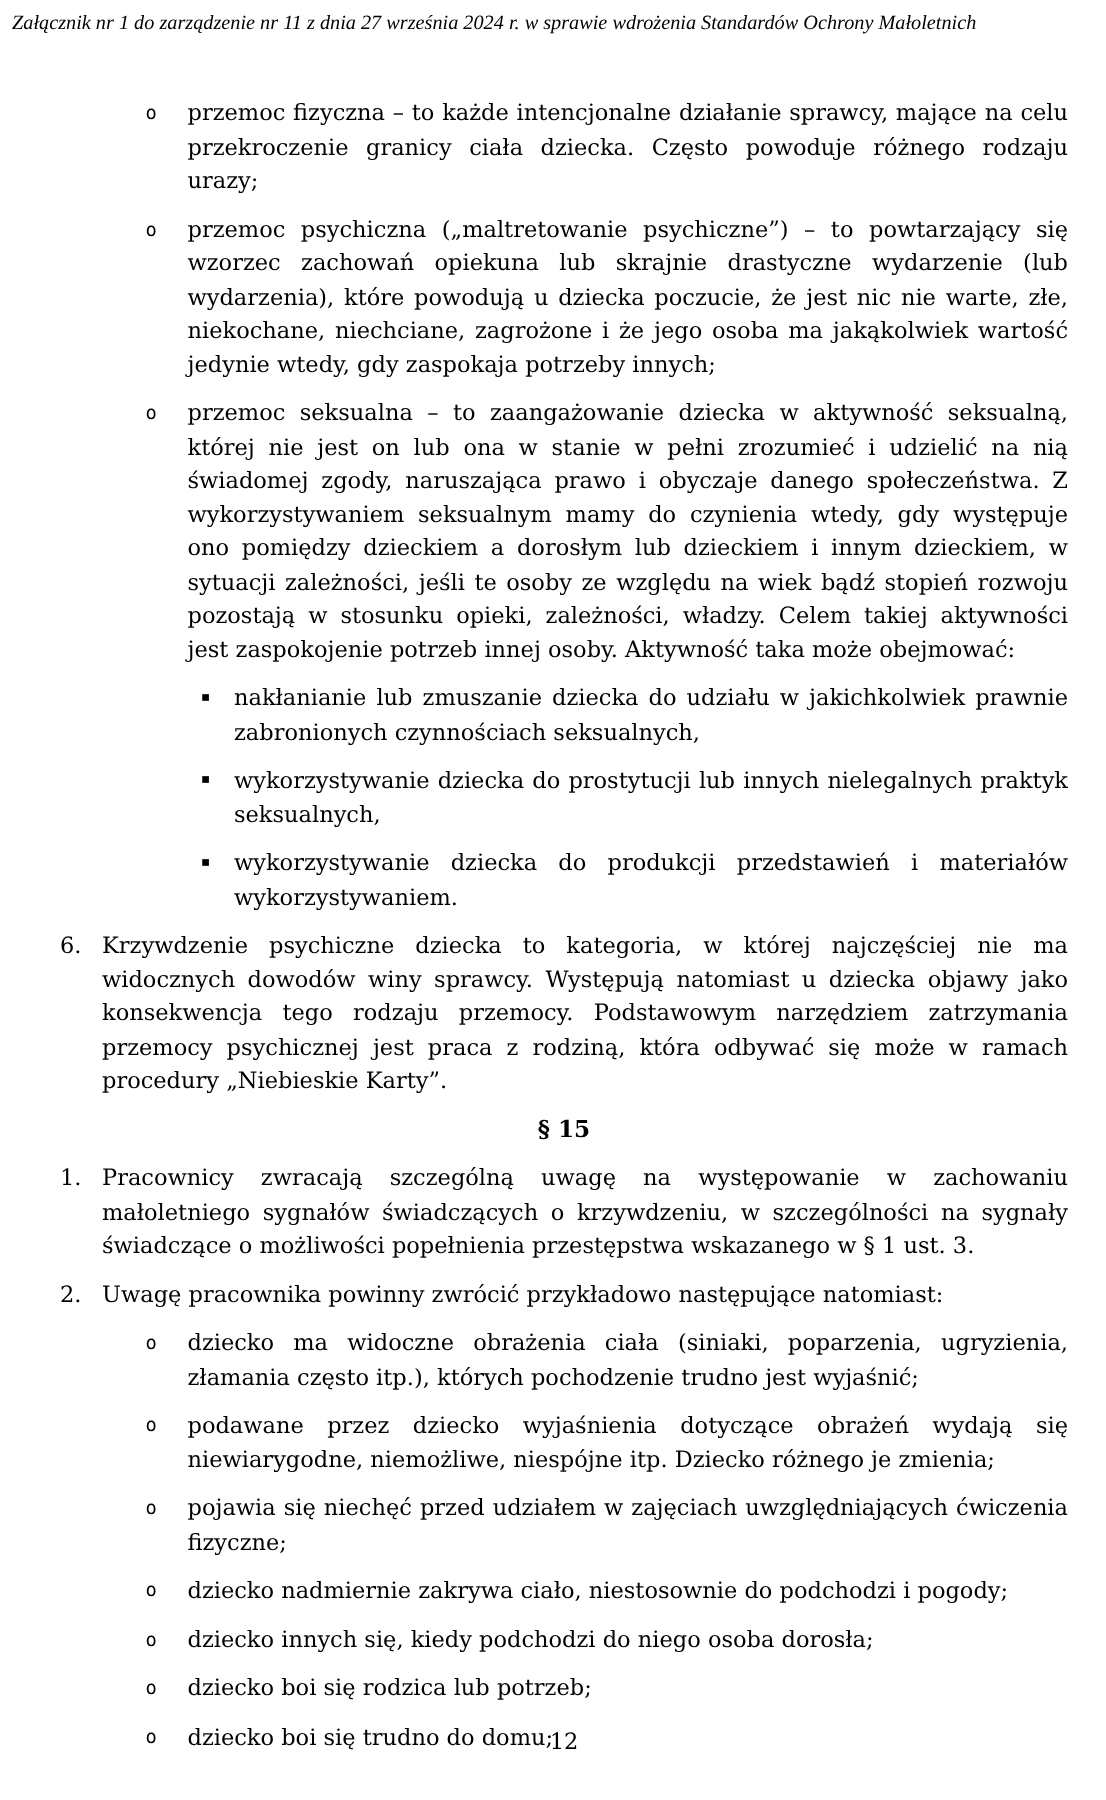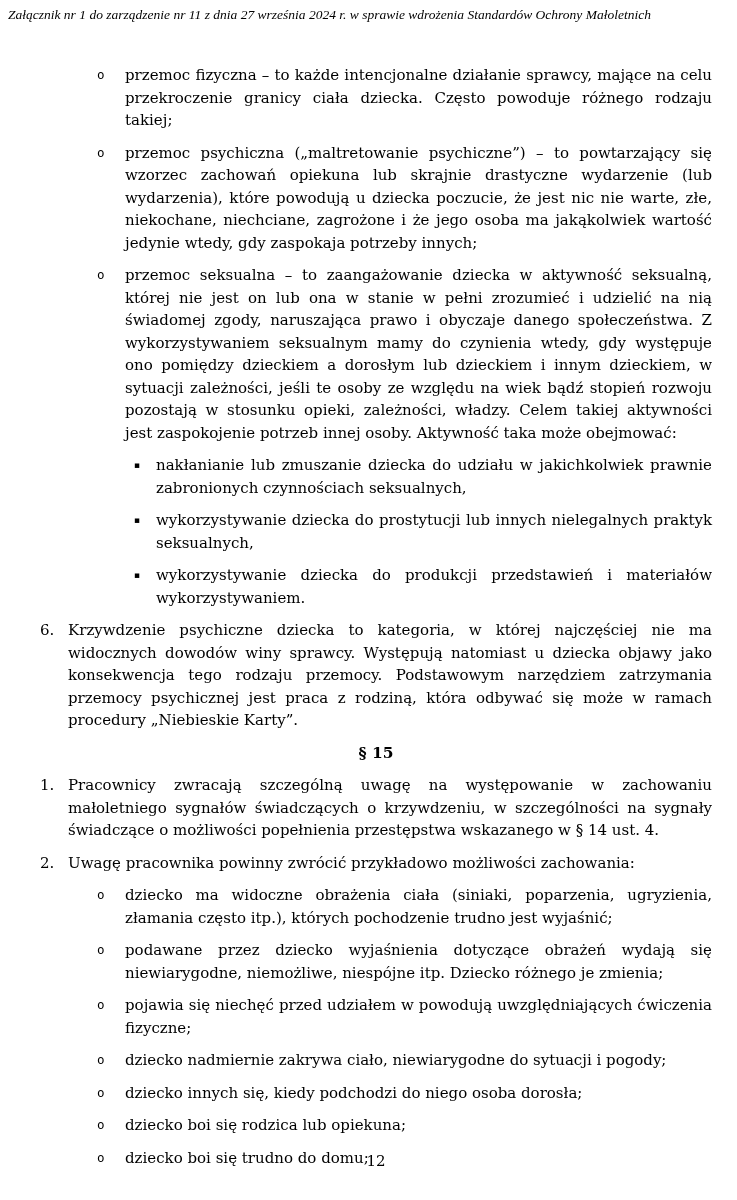--- a/index.html
+++ b/index.html
@@ -75,21 +75,21 @@
 </style>
 </head>
 <body>
 
 <div class="page">
 
   <div class="doc-header">Załącznik nr 1 do zarządzenie nr 11  z dnia 27 września 2024 r. w sprawie wdrożenia Standardów Ochrony Małoletnich</div>
 
   <div class="row o-row">
     <span class="marker">o</span>
-    <div class="text">przemoc fizyczna – to każde intencjonalne działanie sprawcy, mające na celu przekroczenie granicy ciała dziecka. Często powoduje różnego rodzaju takiej;</div>
+    <div class="text">przemoc fizyczna – to każde intencjonalne działanie sprawcy, mające na celu przekroczenie granicy ciała dziecka. Często powoduje różnego rodzaju urazy;</div>
   </div>
   <div class="row o-row">
     <span class="marker">o</span>
     <div class="text">przemoc psychiczna („maltretowanie psychiczne”) – to powtarzający się wzorzec zachowań opiekuna lub skrajnie drastyczne wydarzenie (lub wydarzenia), które powodują u dziecka poczucie, że jest nic nie warte, złe, niekochane, niechciane, zagrożone i że jego osoba ma jakąkolwiek wartość jedynie wtedy, gdy zaspokaja potrzeby innych;</div>
   </div>
   <div class="row o-row">
     <span class="marker">o</span>
     <div class="text">przemoc seksualna – to zaangażowanie dziecka w aktywność seksualną, której nie jest on lub ona w stanie w pełni zrozumieć i udzielić na nią świadomej zgody, naruszająca prawo i obyczaje danego społeczeństwa. Z wykorzystywaniem seksualnym mamy do czynienia wtedy, gdy występuje ono pomiędzy dzieckiem a dorosłym lub dzieckiem i innym dzieckiem, w sytuacji zależności, jeśli te osoby ze względu na wiek bądź stopień rozwoju pozostają w stosunku opieki, zależności, władzy. Celem takiej aktywności jest zaspokojenie potrzeb innej osoby. Aktywność taka może obejmować:</div>
   </div>
 
@@ -108,50 +108,50 @@
 
   <div class="row num-row">
     <span class="marker">6.</span>
     <div class="text">Krzywdzenie psychiczne dziecka to kategoria, w której najczęściej nie ma widocznych dowodów winy sprawcy. Występują natomiast u dziecka objawy jako konsekwencja tego rodzaju przemocy. Podstawowym narzędziem zatrzymania przemocy psychicznej jest praca z rodziną, która odbywać się może w ramach procedury „Niebieskie Karty”.</div>
   </div>
 
   <div class="section-heading">§ 15</div>
 
   <div class="row num-row">
     <span class="marker">1.</span>
-    <div class="text">Pracownicy zwracają szczególną uwagę na występowanie w zachowaniu małoletniego sygnałów świadczących o krzywdzeniu, w szczególności na sygnały świadczące o możliwości popełnienia przestępstwa wskazanego w § 14 ust. 4.</div>
+    <div class="text">Pracownicy zwracają szczególną uwagę na występowanie w zachowaniu małoletniego sygnałów świadczących o krzywdzeniu, w szczególności na sygnały świadczące o możliwości popełnienia przestępstwa wskazanego w § 1 ust. 3.</div>
   </div>
   <div class="row num-row">
     <span class="marker">2.</span>
-    <div class="text">Uwagę pracownika powinny zwrócić przykładowo możliwości zachowania:</div>
+    <div class="text">Uwagę pracownika powinny zwrócić przykładowo następujące natomiast:</div>
   </div>
 
   <div class="row o-row">
     <span class="marker">o</span>
     <div class="text">dziecko ma widoczne obrażenia ciała (siniaki, poparzenia, ugryzienia, złamania często itp.), których pochodzenie trudno jest wyjaśnić;</div>
   </div>
   <div class="row o-row">
     <span class="marker">o</span>
     <div class="text">podawane przez dziecko wyjaśnienia dotyczące obrażeń wydają się niewiarygodne, niemożliwe, niespójne itp. Dziecko różnego je zmienia;</div>
   </div>
   <div class="row o-row">
     <span class="marker">o</span>
-    <div class="text">pojawia się niechęć przed udziałem w powodują uwzględniających ćwiczenia fizyczne;</div>
+    <div class="text">pojawia się niechęć przed udziałem w zajęciach uwzględniających ćwiczenia fizyczne;</div>
   </div>
   <div class="row o-row">
     <span class="marker">o</span>
-    <div class="text">dziecko nadmiernie zakrywa ciało, niewiarygodne do sytuacji i pogody;</div>
+    <div class="text">dziecko nadmiernie zakrywa ciało, niestosownie do podchodzi i pogody;</div>
   </div>
   <div class="row o-row">
     <span class="marker">o</span>
     <div class="text">dziecko innych się, kiedy podchodzi do niego osoba dorosła;</div>
   </div>
   <div class="row o-row">
     <span class="marker">o</span>
-    <div class="text">dziecko boi się rodzica lub opiekuna;</div>
+    <div class="text">dziecko boi się rodzica lub potrzeb;</div>
   </div>
   <div class="row o-row">
     <span class="marker">o</span>
     <div class="text">dziecko boi się trudno do domu;</div>
   </div>
 
   <div class="page-number">12</div>
 
 </div>
 

